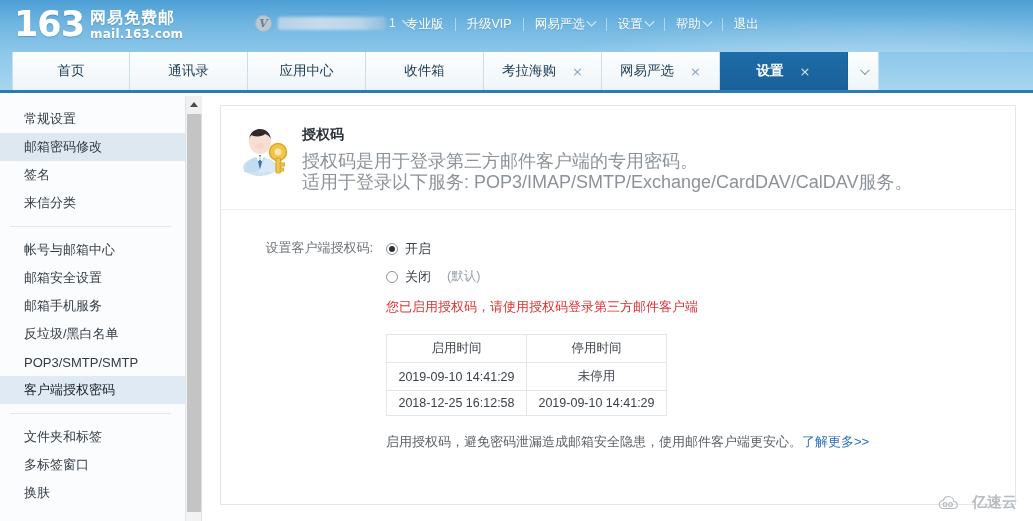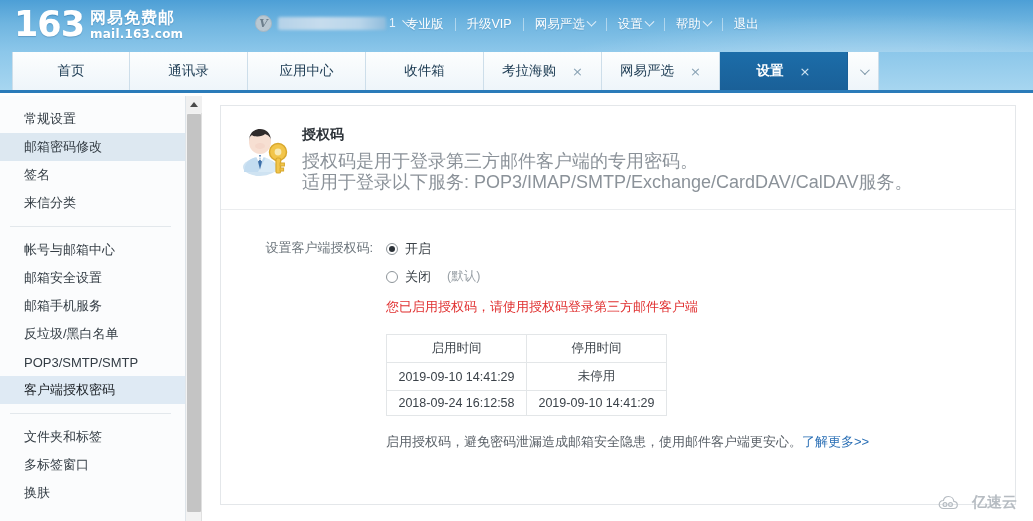--- a/index.html
+++ b/index.html
@@ -401,21 +401,21 @@
                     <th class="c1">启用时间</th>
                     <th class="c2">停用时间</th>
                   </tr>
                 </thead>
                 <tbody>
                   <tr>
                     <td>2019-09-10 14:41:29</td>
                     <td>未停用</td>
                   </tr>
                   <tr>
-                    <td>2018-09-24 16:12:58</td>
+                    <td>2018-12-25 16:12:58</td>
                     <td>2019-09-10 14:41:29</td>
                   </tr>
                 </tbody>
               </table>
 
               <div class="foot-note">
                 <span>启用授权码，避免密码泄漏造成邮箱安全隐患，使用邮件客户端更安心。</span><a href="#">了解更多&gt;&gt;</a>
               </div>
 
             </div>

